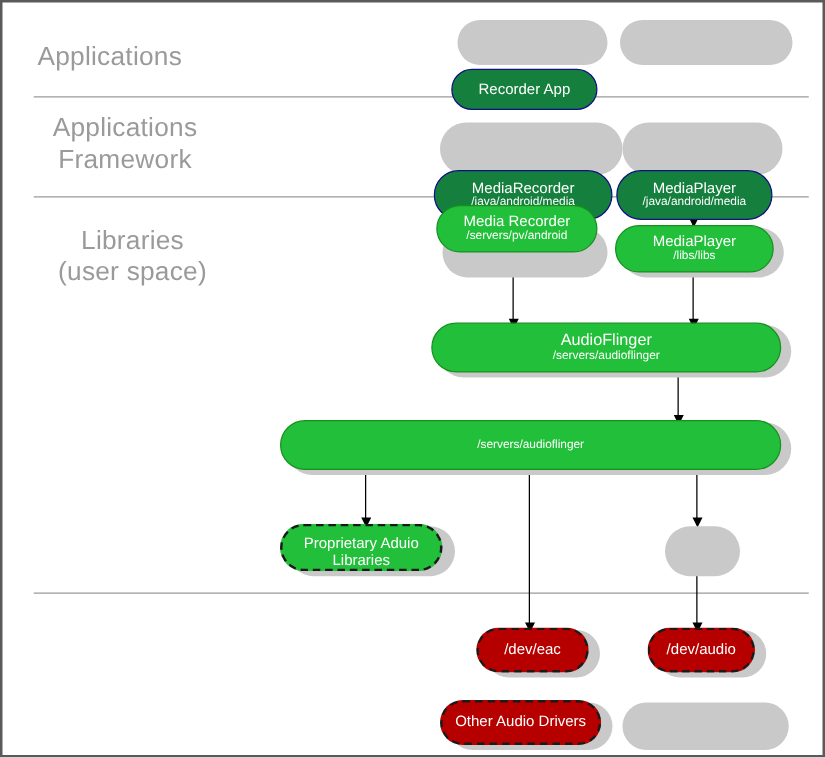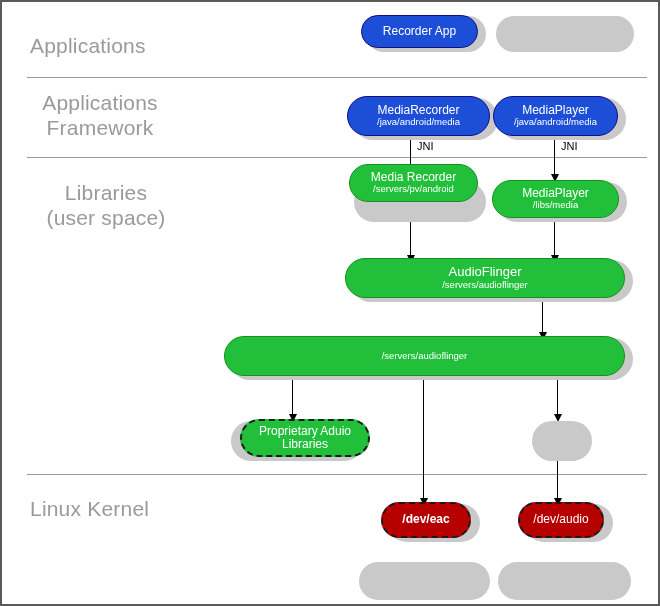--- a/index.html
+++ b/index.html
@@ -66,22 +66,23 @@
     text-align: center;
     border-radius: 999px;
     line-height: 1.12;
     z-index: 2;
   }
   .node .title { font-size: 12px; }
   .node .sub   { font-size: 9.5px; }
   .node.big .title { font-size: 13px; }
 
   .node.blue {
-    background: #1d4ed8;
+    background: #15803d;
     border: 1px solid #101080;
+    margin-top: 40px;
   }
   .node.green {
     background: #22c03a;
     border: 1px solid #17901f;
   }
   .node.green.dashed {
     border: 2px dashed #1a1a1a;
   }
   .node.red {
     background: #b60000;
@@ -105,21 +106,20 @@
   <div class="divider" style="left:25px; top:472px; width:620px;"></div>
 
   <div class="layer-label" style="left:28px; top:31px;">Applications</div>
 
   <div class="layer-label center" style="left:28px; top:88px; width:140px;">Applications
 Framework</div>
 
   <div class="layer-label center" style="left:24px; top:178px; width:160px;">Libraries
 (user space)</div>
 
-  <div class="layer-label" style="left:28px; top:494px;">Linux Kernel</div>
 
   <div class="vline" style="left:408px; top:138px; height:40px;"></div>
   <div class="arrowhead" style="left:405px; top:172px;"></div>
   <div class="edge-label" style="left:415px; top:138px;">JNI</div>
 
   <div class="vline" style="left:552px; top:138px; height:40px;"></div>
   <div class="arrowhead" style="left:549px; top:172px;"></div>
   <div class="edge-label" style="left:559px; top:138px;">JNI</div>
 
   <div class="vline" style="left:408px; top:219px; height:40px;"></div>
@@ -164,49 +164,52 @@
 
   <div class="shadow" style="left:352px; top:180px; width:132px; height:40px;"></div>
   <div class="node green" style="left:347px; top:162px; width:129px; height:38px;">
     <span class="title">Media Recorder</span>
     <span class="sub">/servers/pv/android</span>
   </div>
 
   <div class="shadow" style="left:495px; top:180px; width:130px; height:40px;"></div>
   <div class="node green" style="left:490px; top:178px; width:127px; height:38px;">
     <span class="title">MediaPlayer</span>
-    <span class="sub">/libs/media</span>
+    <span class="sub">/libs/libs</span>
   </div>
 
   <div class="shadow" style="left:348px; top:258px; width:283px; height:42px;"></div>
   <div class="node green big" style="left:343px; top:256px; width:280px; height:40px;">
     <span class="title">AudioFlinger</span>
     <span class="sub">/servers/audioflinger</span>
   </div>
 
   <div class="shadow" style="left:227px; top:336px; width:404px; height:42px;"></div>
   <div class="node green big" style="left:222px; top:334px; width:401px; height:40px;">
     <span class="sub">/servers/audioflinger</span>
   </div>
 
   <div class="shadow" style="left:229px; top:419px; width:133px; height:40px;"></div>
-  <div class="node green dashed" style="left:238px; top:417px; width:130px; height:38px;">
+  <div class="node green dashed" style="left:222px; top:417px; width:130px; height:38px;justify-content:flex-end;">
     <span class="title">Proprietary Aduio</span>
     <span class="title">Libraries</span>
   </div>
 
   <div class="shadow" style="left:530px; top:419px; width:60px; height:40px;"></div>
 
   <div class="shadow" style="left:386px; top:502px; width:92px; height:38px;"></div>
-  <div class="node red" style="left:379px; top:500px; width:90px; height:36px;font-weight:bold;">
+  <div class="node red" style="left:379px; top:500px; width:90px; height:36px;">
     <span class="title">/dev/eac</span>
   </div>
 
   <div class="shadow" style="left:523px; top:502px; width:88px; height:38px;"></div>
   <div class="node red" style="left:516px; top:500px; width:86px; height:36px;">
     <span class="title">/dev/audio</span>
   </div>
 
   <div class="shadow" style="left:357px; top:560px; width:131px; height:38px;"></div>
+  <div class="node red" style="left:350px; top:558px; width:129px; height:36px;">
+    <span class="title">Other Audio Drivers</span>
+  </div>
 
   <div class="shadow" style="left:496px; top:560px; width:133px; height:38px;"></div>
 
 </div>
 
 </body></html>

